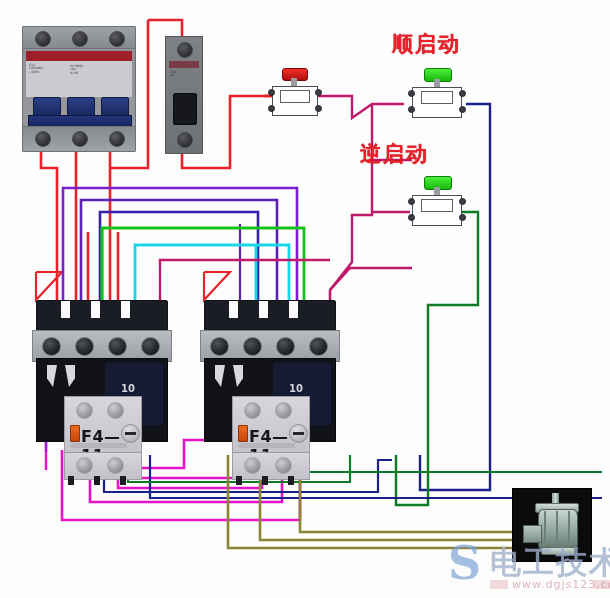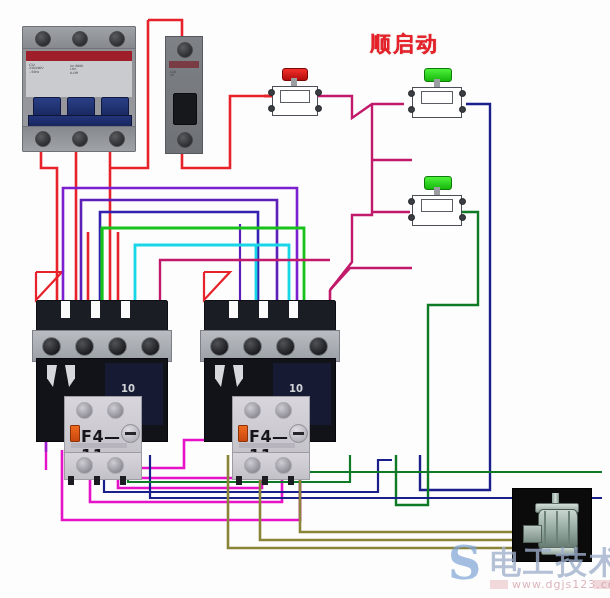--- a/index.html
+++ b/index.html
@@ -201,21 +201,22 @@
     <div class="pb-cap green" style="left:16px;top:0;width:26px;height:12px;"></div>
     <div class="pb-stem" style="left:26px;top:11px;width:6px;height:10px;"></div>
     <div class="pb-box" style="left:4px;top:19px;width:48px;height:29px;"></div>
     <div class="pb-inner" style="left:13px;top:23px;width:30px;height:11px;"></div>
     <div class="pb-screw" style="left:0px;top:22px;"></div>
     <div class="pb-screw" style="left:51px;top:22px;"></div>
     <div class="pb-screw" style="left:0px;top:38px;"></div>
     <div class="pb-screw" style="left:51px;top:38px;"></div>
   </div>
 
-  <div class="lbl" style="left:370px;top:30px;">顺启动</div>
+  <div class="lbl" style="left:392px;top:30px;">顺启动</div>
+  <div class="lbl" style="left:360px;top:140px;">逆启动</div>
 
   <div class="ctor" style="left:32px;top:300px;width:138px;height:160px;">
     <div class="ct-top" style="left:4px;top:0;width:130px;height:32px;">
       <div class="ct-notch" style="left:24px;height:17px;"></div>
       <div class="ct-notch" style="left:54px;height:17px;"></div>
       <div class="ct-notch" style="left:84px;height:17px;"></div>
     </div>
     <div class="ct-term" style="left:0px;top:30px;width:138px;height:30px;">
       <div class="ct-hole" style="left:9px;top:6px;"></div>
       <div class="ct-hole" style="left:42px;top:6px;"></div>

